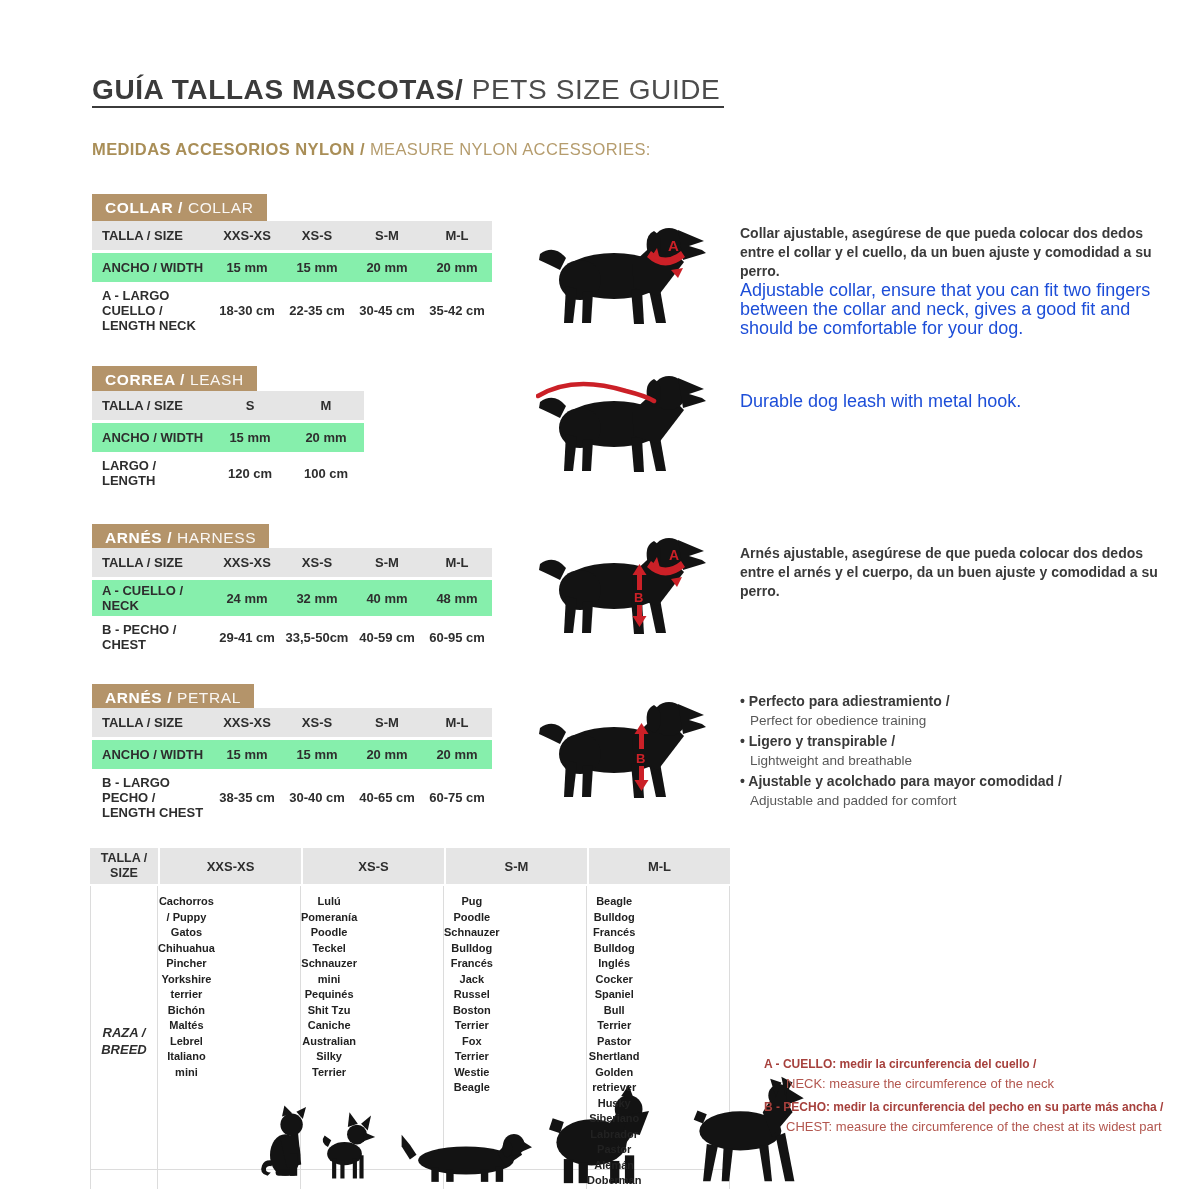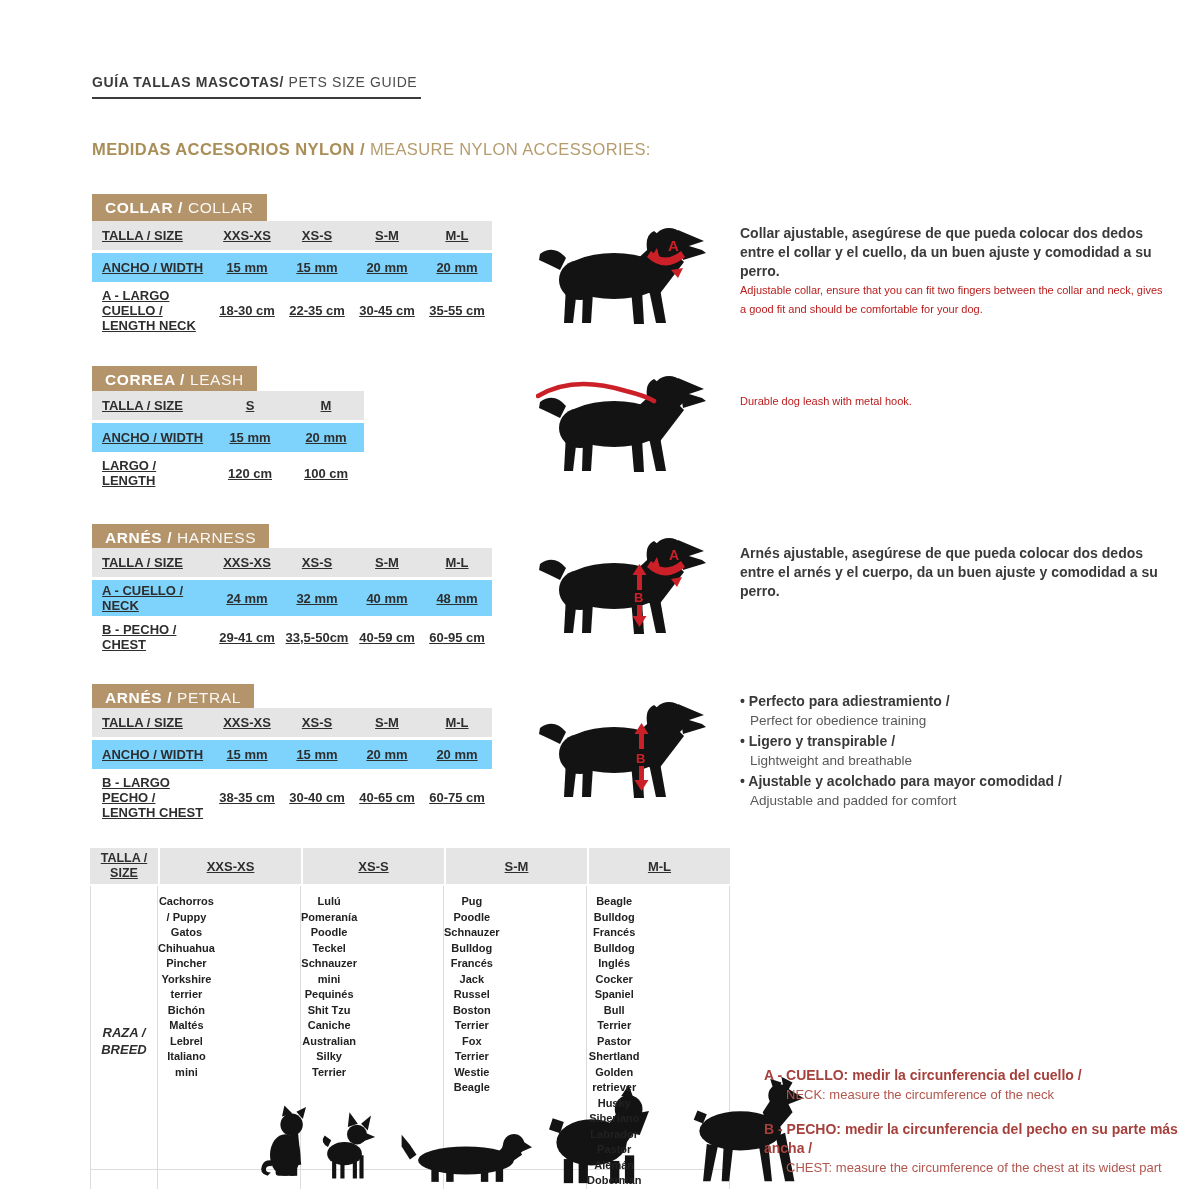--- a/index.html
+++ b/index.html
@@ -1,70 +1,70 @@
 <!DOCTYPE html>
 <html><head>
 <meta charset="utf-8">
 <style>
   * { margin:0; padding:0; box-sizing:border-box; }
   html,body { background:#fff; }
   body { font-family:"Liberation Sans", sans-serif; color:#3b3b3b; }
   .sheet { position:relative; width:1200px; height:1200px; background:#ffffff; overflow:hidden; }
 
   
-  .title { position:absolute; left:92px; top:74px; font-size:14px; font-weight:700; letter-spacing:.6px;
-           color:#3b3b3b; border-bottom:2px solid #3b3b3b; padding-bottom:7px; padding-right:4px; }
+  .title { position:absolute; left:92px; top:74px; font-size:28px; font-weight:700; letter-spacing:.6px;
+           color:#3b3b3b; border-bottom:2px solid #3b3b3b; padding-bottom:0; padding-right:4px; }
   .title .lt { font-weight:400; color:#4c4c4c; }
   .subtitle { position:absolute; left:92px; top:140px; font-size:16.5px; font-weight:700; letter-spacing:.4px; color:#a98e57; }
   .subtitle .lt { font-weight:400; color:#b59c6d; }
 
   
   .badge { position:absolute; left:92px; background:#b4946a; color:#fff; font-size:15.5px; font-weight:700;
            letter-spacing:.6px; padding:5px 13px 4px;margin-top:12px; }
   .badge .lt { font-weight:400; opacity:.93; }
 
   
   .spec { position:absolute; left:92px; }
   .spec .row { display:grid; align-items:center; margin-bottom:3px; min-height:29px; }
   .cols5 { grid-template-columns:120px 70px 70px 70px 70px; }
   .cols3 { grid-template-columns:120px 76px 76px; }
   .row.light { background:#e5e5e5; }
-  .row.dark  { background:#7dd3fc; }
+  .row.dark  { background:#86efac; }
   .row.white { background:#ffffff; }
   .row.tall { min-height:40px; }
-  .cell { font-size:13px; font-weight:700; color:#2e2e2e; text-align:center; padding:3px 2px; line-height:15px;text-decoration:underline; }
+  .cell { font-size:13px; font-weight:700; color:#2e2e2e; text-align:center; padding:3px 2px; line-height:15px; }
   .cell.lbl { text-align:left; padding-left:10px; }
 
   
   .dog { position:absolute; left:536px; width:172px; height:108px; }
   .dog svg { width:100%; height:100%; }
 
   
   .desc { position:absolute; left:740px; width:424px; }
   .desc .es { font-size:14px; font-weight:700; color:#3a3a3a; line-height:19px; }
-  .desc .en { font-size:11px; font-weight:400; color:#b91c1c; line-height:19px; }
+  .desc .en { font-size:18px; font-weight:400; color:#1d4ed8; line-height:19px; }
   .bullets .b-es { font-size:14px; font-weight:700; color:#3a3a3a; line-height:19px; }
   .bullets .b-en { font-size:13.5px; font-weight:400; color:#585858; line-height:19px; padding-left:10px; margin-bottom:2px; }
   .bullets .b-es:before { content:"• "; }
 
   
   .breeds { position:absolute; left:90px; top:848px; width:640px; }
   .breeds .bh { display:grid; grid-template-columns:68px 143px 143px 143px 143px; background:#e5e5e5; }
   .breeds .bh .cell { border-left:2px solid #fff; min-height:36px; display:flex; align-items:center; justify-content:center; }
   .breeds .bh .cell:first-child { border-left:none; font-size:12.5px; }
   .breeds .bb { display:grid; grid-template-columns:68px 143px 143px 143px 143px; border-bottom:1px solid #dcdcdc; margin-top:2px; height:284px; }
   .bcol { border-right:1px solid #dcdcdc; display:flex; flex-direction:row; padding-top:8px;gap:43px; }
   .bcol:first-child { border-left:1px solid #dcdcdc; justify-content:center; align-items:center;font-style:italic; }
   .raza { font-size:13px; font-weight:700; text-align:center; line-height:17px; color:#2e2e2e; }
   .blist { font-size:11px; font-weight:700; line-height:15.5px; text-align:center; color:#222; }
   .sil { margin-top:auto; display:flex; justify-content:center; align-items:flex-end; gap:4px; padding-bottom:4px; }
 
   
   .notes { position:absolute; left:764px; top:1050px; width:430px; }
-  .notes .n-es { font-size:14px; font-weight:700; color:#a6403c; line-height:19px; margin-top:16px; }
+  .notes .n-es { font-size:12px; font-weight:700; color:#a6403c; line-height:19px; margin-top:5px; }
   .notes .n-en { font-size:13px; font-weight:400; color:#b2564e; line-height:19px; padding-left:22px; margin-bottom:3px; }
 
   .hiddefs { position:absolute; width:0; height:0; overflow:hidden; }
   svg text { font-family:"Liberation Sans", sans-serif; }
 </style>
 </head>
 <body>
 
 <svg class="hiddefs" aria-hidden="true">
   <symbol id="dog-base" viewBox="0 0 172 108">
@@ -109,21 +109,21 @@
       <div class="cell">15 mm</div>
       <div class="cell">15 mm</div>
       <div class="cell">20 mm</div>
       <div class="cell">20 mm</div>
     </div>
     <div class="row cols5 white tall">
       <div class="cell lbl">A - LARGO CUELLO / LENGTH NECK</div>
       <div class="cell">18-30 cm</div>
       <div class="cell">22-35 cm</div>
       <div class="cell">30-45 cm</div>
-      <div class="cell">35-55 cm</div>
+      <div class="cell">35-42 cm</div>
     </div>
   </div>
   <div class="dog" style="top:218px">
     <svg viewBox="0 0 172 108">
       <use href="#dog-base"></use>
       <g fill="#cb2027">
         <path d="M111,39 Q129,56 149,39 L145,33 Q129,46 115,33 Z"></path>
         <path d="M121,30 l-7,11 10,1 Z"></path>
         <path d="M147,50 l-12,2 7,8 Z"></path>
         <text x="132" y="33" font-size="15" font-weight="bold">A</text>

